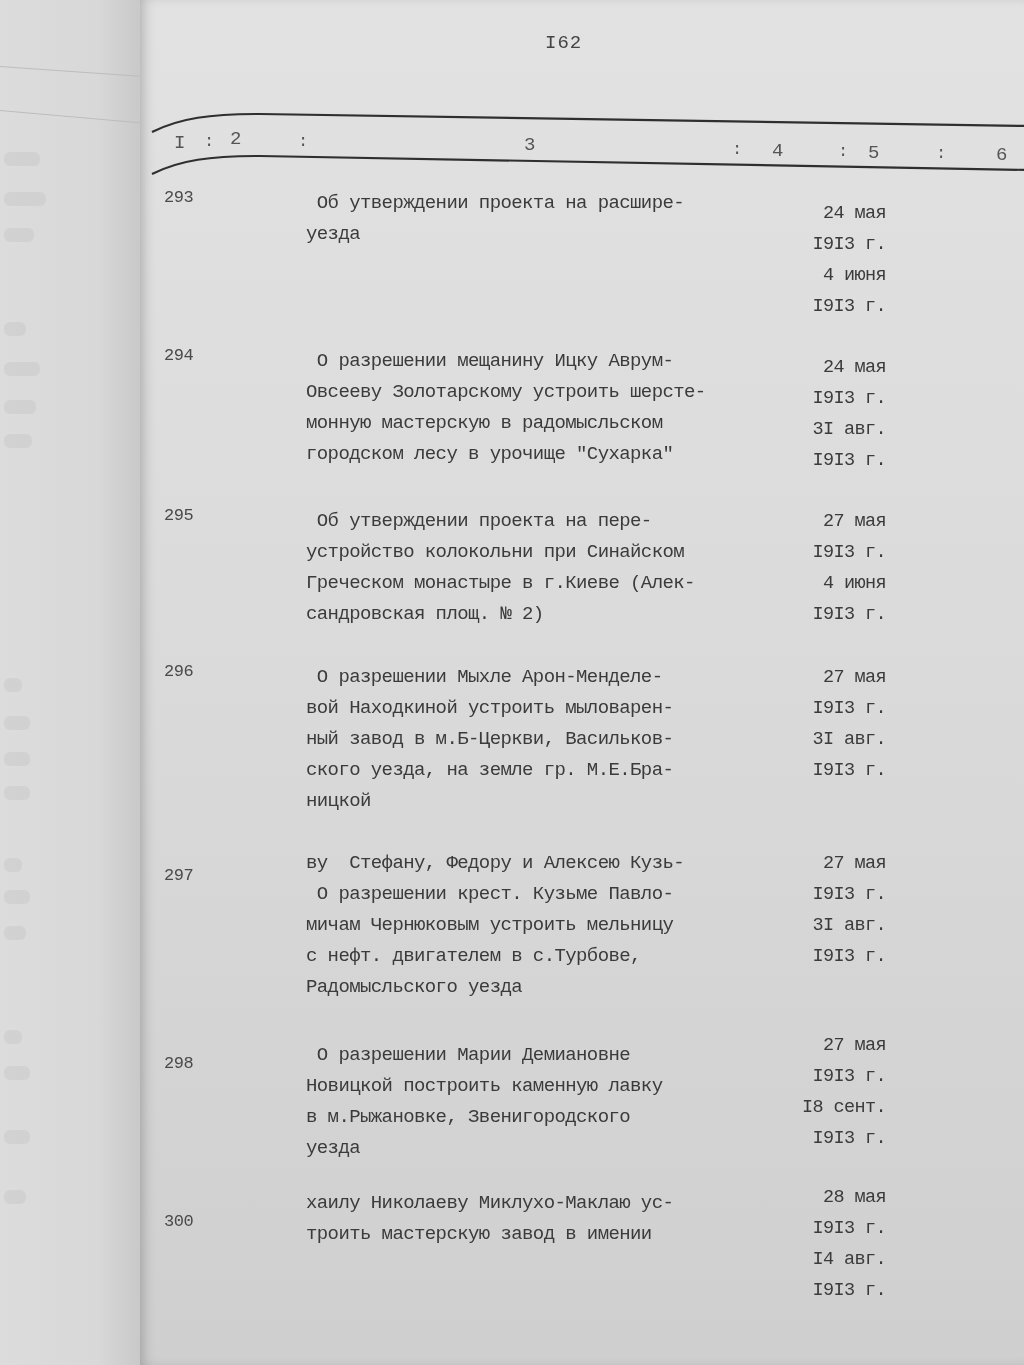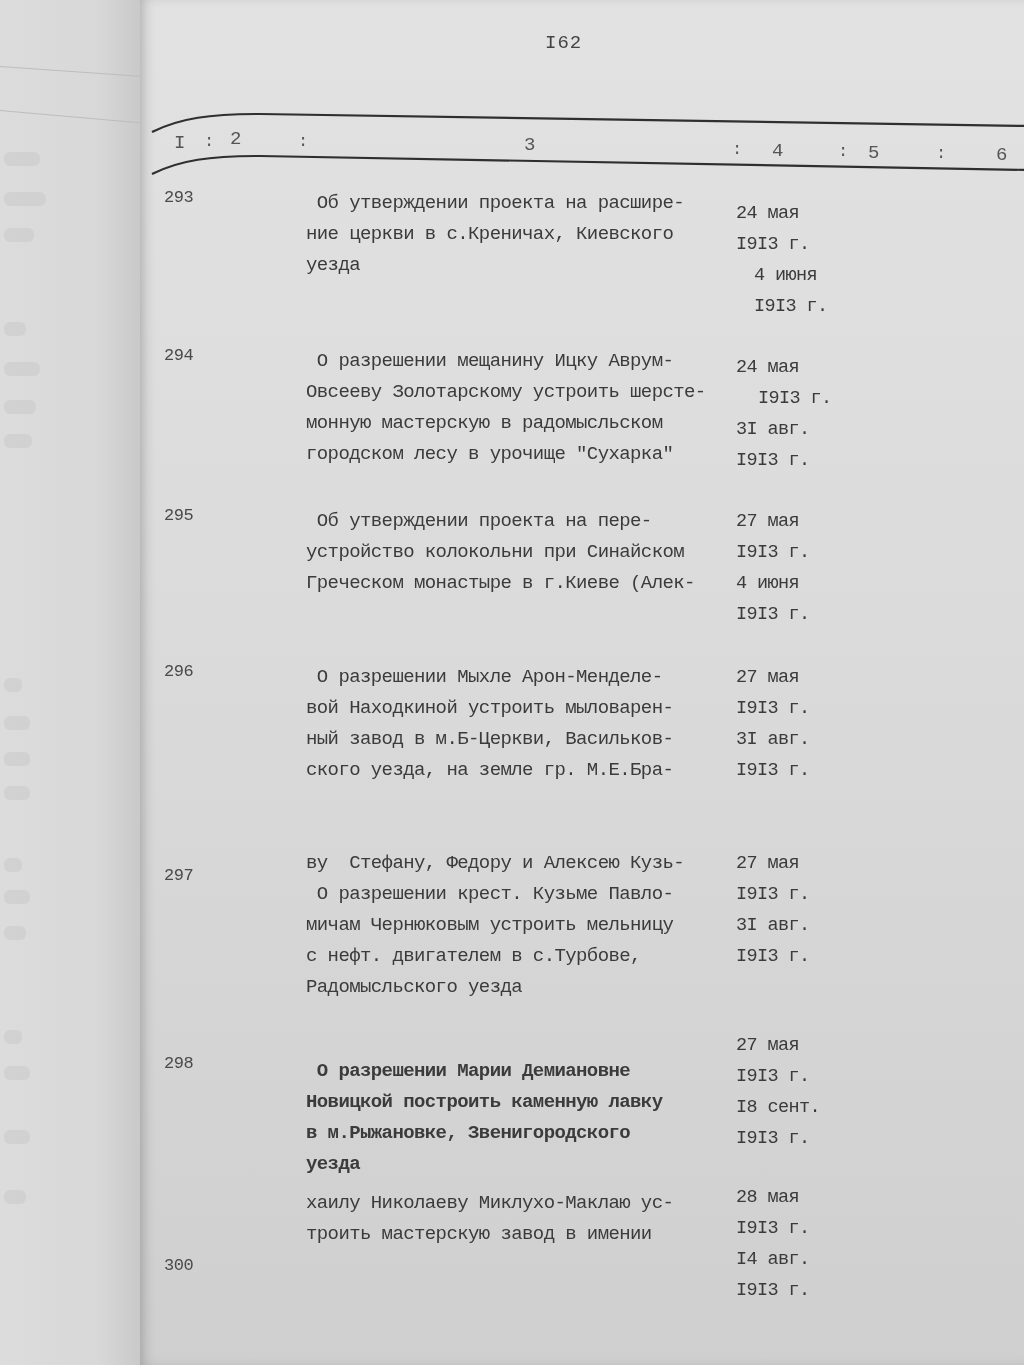--- a/index.html
+++ b/index.html
@@ -107,20 +107,21 @@
       font-size: 19px;
       white-space: pre;
       color: #3b3b3b;
       letter-spacing: -0.6px;
     }
     .entry-dates {
       position: absolute;
       left: 596px;
       top: 0;
       width: 150px;
+      text-align: right;
     }
     .entry-dates .line {
       display: block;
       height: 31px;
       line-height: 31px;
       font-size: 18.5px;
       white-space: pre;
       color: #3b3b3b;
       letter-spacing: -0.6px;
     }
@@ -179,21 +180,20 @@
     <span class="col-sep" style="left:786px;top:32px;">:</span>
     <span class="col-head" style="left:846px;top:32px;">6</span>
   </div>
 
   <div class="bleed" style="left:300px;top:270px;width:10px;"></div>
 
   <div class="entry" style="top:188px;">
     <span class="entry-num">293</span>
     <div class="entry-text">
       <span class="line"> Об утверждении проекта на расшире-</span>
-      <span class="line">ние церкви в с.Креничах, Киевского</span>
       <span class="line">уезда</span>
     </div>
     <div class="entry-dates" style="top:10px;">
       <span class="line">24 мая</span>
       <span class="line">I9I3 г.</span>
       <span class="line" style="padding-left:18px;">4 июня</span>
       <span class="line" style="padding-left:18px;">I9I3 г.</span>
     </div>
   </div>
 
@@ -212,36 +212,38 @@
       <span class="line">I9I3 г.</span>
     </div>
   </div>
 
   <div class="entry" style="top:506px;">
     <span class="entry-num">295</span>
     <div class="entry-text">
       <span class="line"> Об утверждении проекта на пере-</span>
       <span class="line">устройство колокольни при Синайском</span>
       <span class="line">Греческом монастыре в г.Киеве (Алек-</span>
+      <span class="line">сандровская площ. № 2)</span>
     </div>
     <div class="entry-dates" style="top:0px;">
       <span class="line">27 мая</span>
       <span class="line">I9I3 г.</span>
       <span class="line">4 июня</span>
       <span class="line">I9I3 г.</span>
     </div>
   </div>
 
   <div class="entry" style="top:662px;">
     <span class="entry-num">296</span>
     <div class="entry-text">
       <span class="line"> О разрешении Мыхле Арон-Менделе-</span>
       <span class="line">вой Находкиной устроить мыловарен-</span>
       <span class="line">ный завод в м.Б-Церкви, Васильков-</span>
       <span class="line">ского уезда, на земле гр. М.Е.Бра-</span>
+      <span class="line">ницкой</span>
     </div>
     <div class="entry-dates" style="top:0px;">
       <span class="line">27 мая</span>
       <span class="line">I9I3 г.</span>
       <span class="line">3I авг.</span>
       <span class="line">I9I3 г.</span>
     </div>
   </div>
 
   <div class="entry" style="top:848px;">
@@ -256,36 +258,36 @@
     <div class="entry-dates" style="top:0px;">
       <span class="line">27 мая</span>
       <span class="line">I9I3 г.</span>
       <span class="line">3I авг.</span>
       <span class="line">I9I3 г.</span>
     </div>
   </div>
 
   <div class="entry" style="top:1030px;">
     <span class="entry-num" style="top:24px;">298</span>
-    <div class="entry-text" style="top:26px;font-weight:bold;">
+    <div class="entry-text" style="top:10px;">
       <span class="line"> О разрешении Марии Демиановне</span>
       <span class="line">Новицкой построить каменную лавку</span>
       <span class="line">в м.Рыжановке, Звенигородского</span>
       <span class="line">уезда</span>
     </div>
     <div class="entry-dates" style="top:0px;">
       <span class="line">27 мая</span>
       <span class="line">I9I3 г.</span>
       <span class="line">I8 сент.</span>
       <span class="line">I9I3 г.</span>
     </div>
   </div>
 
   <div class="entry" style="top:1182px;">
-    <span class="entry-num" style="top:30px;margin-top:44px;">300</span>
+    <span class="entry-num" style="top:30px;">300</span>
     <div class="entry-text" style="top:6px;">
       <span class="line">хаилу Николаеву Миклухо-Маклаю ус-</span>
       <span class="line">троить мастерскую завод в имении</span>
     </div>
     <div class="entry-dates" style="top:0px;">
       <span class="line">28 мая</span>
       <span class="line">I9I3 г.</span>
       <span class="line">I4 авг.</span>
       <span class="line">I9I3 г.</span>
     </div>

